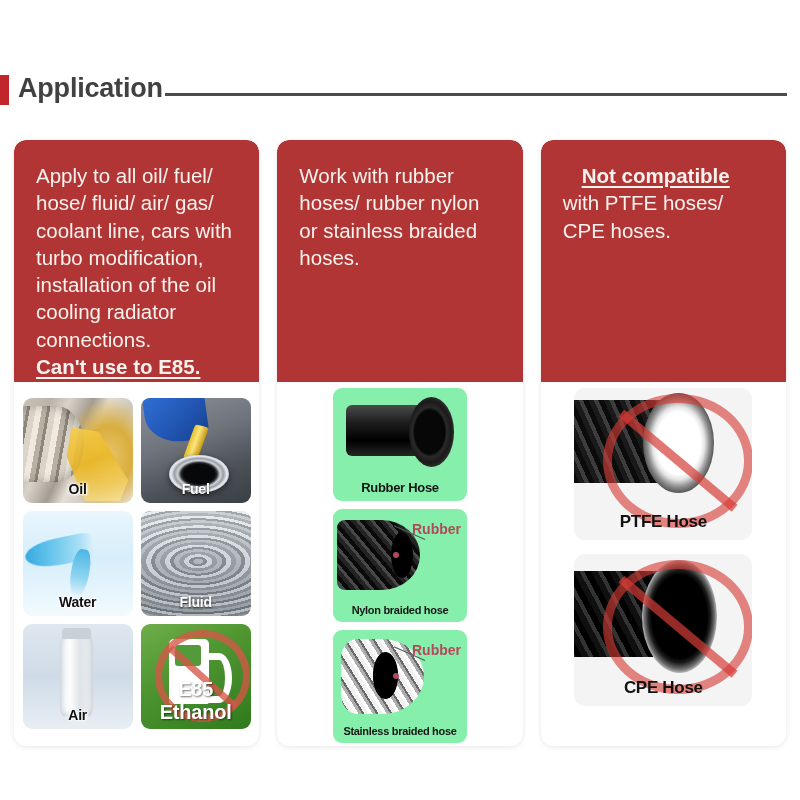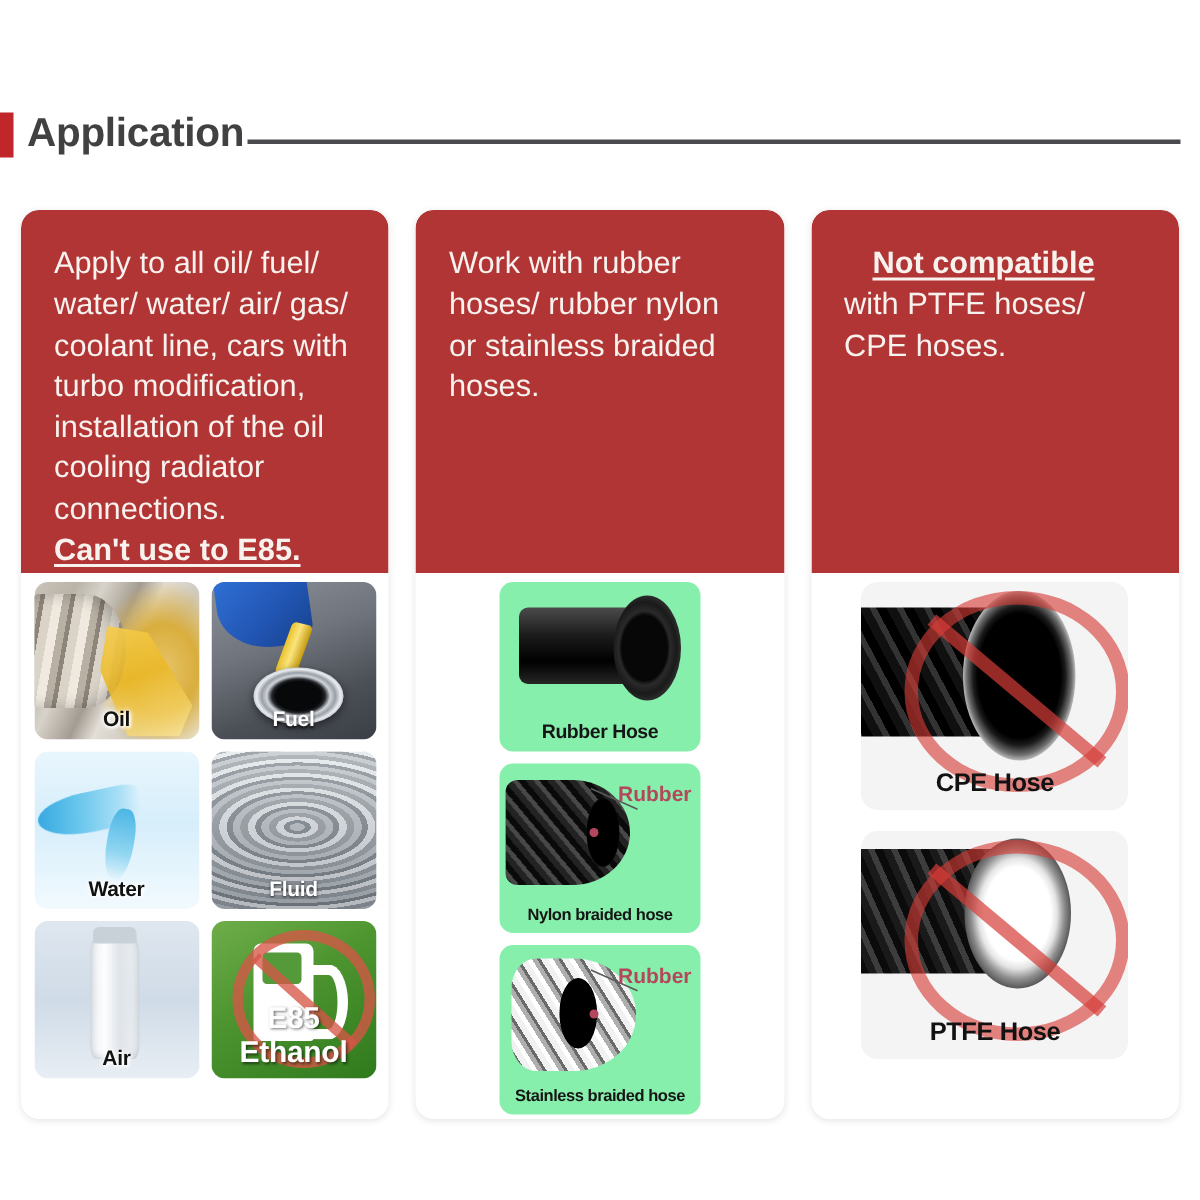--- a/index.html
+++ b/index.html
@@ -108,21 +108,21 @@
     flex-direction: column;
     align-items: center;
   }
 
   
   .grid6 {
     display: grid;
     grid-template-columns: 110px 110px;
     grid-template-rows: 105px 105px 105px;
     gap: 8px 8px;
-    margin-top: 2px;
+    margin-top: 12px;
   }
   .tile {
     position: relative;
     border-radius: 9px;
     overflow: hidden;
   }
   .tile-label {
     position: absolute;
     left: 0; right: 0;
     bottom: 6px;
@@ -516,21 +516,21 @@
   <div class="header-title">Application</div>
   <div class="header-rule"></div>
 </div>
 
 <div class="columns">
 
   <div class="col">
     <div class="red-block">
       <p>
         <span>Apply to all oil/ fuel/</span><br>
-        <span>water/ water/ air/ gas/</span><br>
+        <span>hose/ fluid/ air/ gas/</span><br>
         <span>coolant line, cars with</span><br>
         <span>turbo modification,</span><br>
         <span>installation of the oil</span><br>
         <span>cooling radiator</span><br>
         <span>connections.</span><br>
         <span class="u-bold">Can't use to E85.</span>
       </p>
     </div>
 
     <div class="tiles">
@@ -626,34 +626,34 @@
         <span class="lead-bold">Not compatible</span><br>
         <span>with PTFE hoses/</span><br>
         <span>CPE hoses.</span>
       </p>
     </div>
 
     <div class="tiles">
       <div class="stack2">
 
         <div class="rtile">
+          <div class="art-ptfe">
+            <div class="shell"></div>
+            <div class="rim"></div>
+          </div>
+          <div class="no-sign"></div>
+          <div class="cap">PTFE Hose</div>
+        </div>
+
+        <div class="rtile">
           <div class="art-cpe">
             <div class="shell"></div>
             <div class="rim"></div>
           </div>
           <div class="no-sign"></div>
           <div class="cap">CPE Hose</div>
         </div>
 
-        <div class="rtile">
-          <div class="art-ptfe">
-            <div class="shell"></div>
-            <div class="rim"></div>
-          </div>
-          <div class="no-sign"></div>
-          <div class="cap">PTFE Hose</div>
-        </div>
-
       </div>
     </div>
   </div>
 
 </div>
 
 </body></html>

